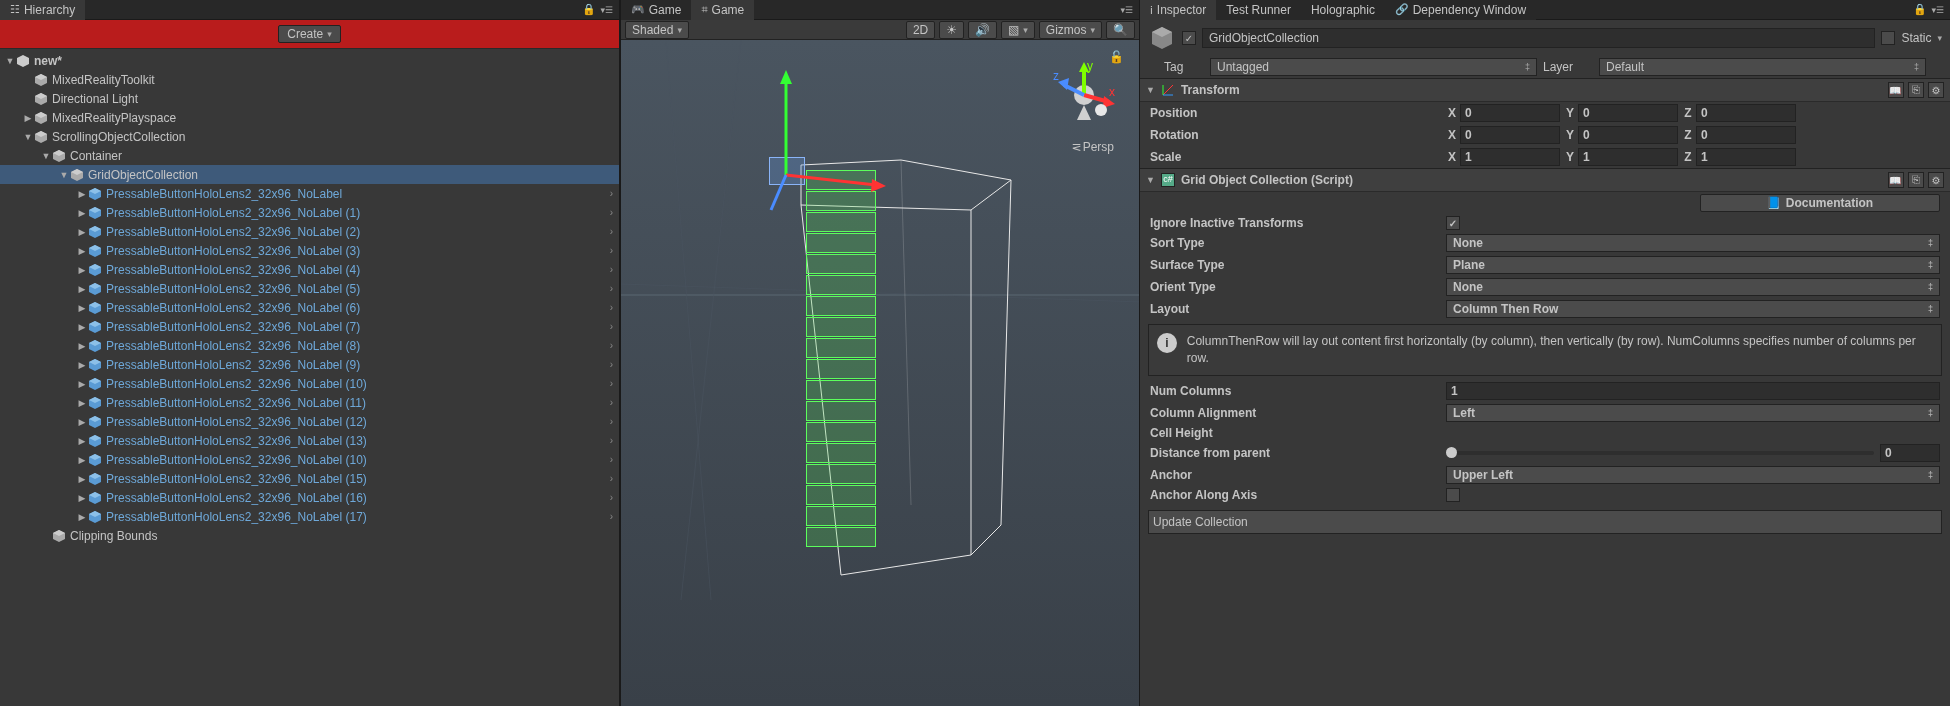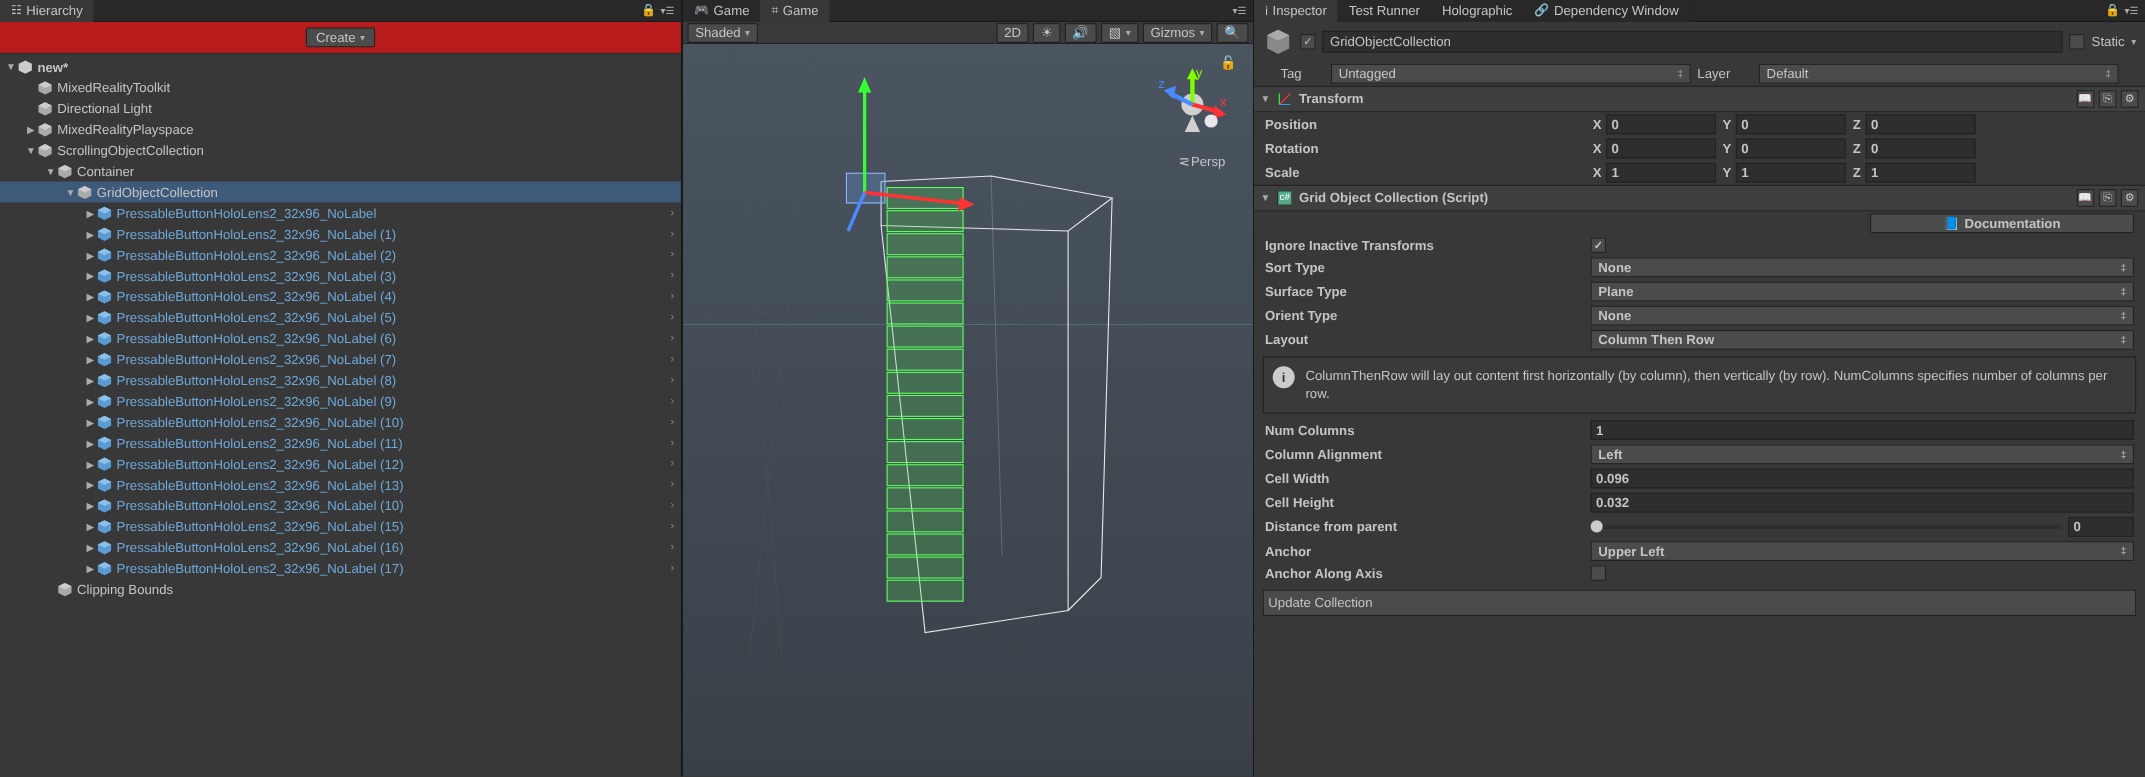--- a/index.html
+++ b/index.html
@@ -638,26 +638,21 @@
     <div class="numbox wide"><span>1</span></div>
   </div>
   <div class="field-row">
     <span class="lbl">Column Alignment</span>
     <div class="dropdown">
         <span>Left</span>
         <span class="caret">‡</span>
       </div>
   </div>
   <div class="field-row">
-    <span class="lbl">Cell Width</span>
-    <div class="numbox wide"><span>0.096</span></div>
-  </div>
-  <div class="field-row">
     <span class="lbl">Cell Height</span>
-    <div class="numbox wide"><span>0.032</span></div>
   </div>
   <div class="field-row">
     <span class="lbl">Distance from parent</span>
     <div class="slider">
         <div class="knob"></div>
       </div>
     <div class="numbox" style="width:60px;"><span>0</span></div>
   </div>
   <div class="field-row">
     <span class="lbl">Anchor</span>

